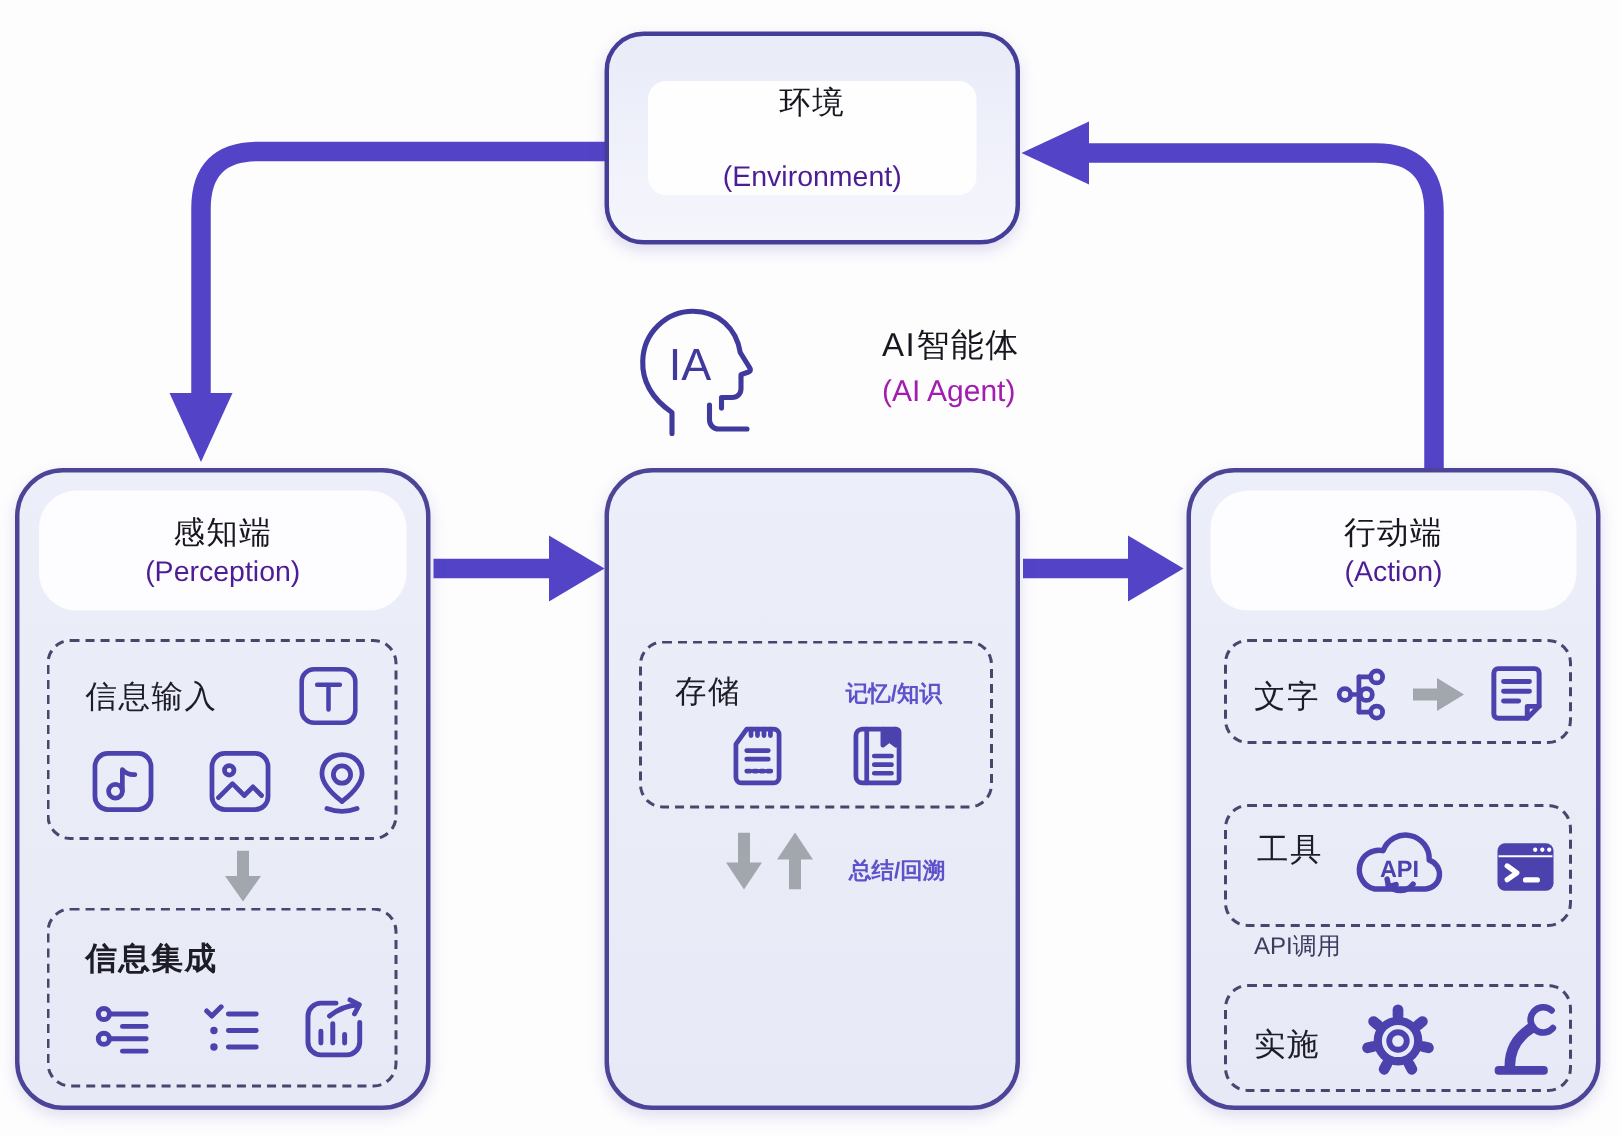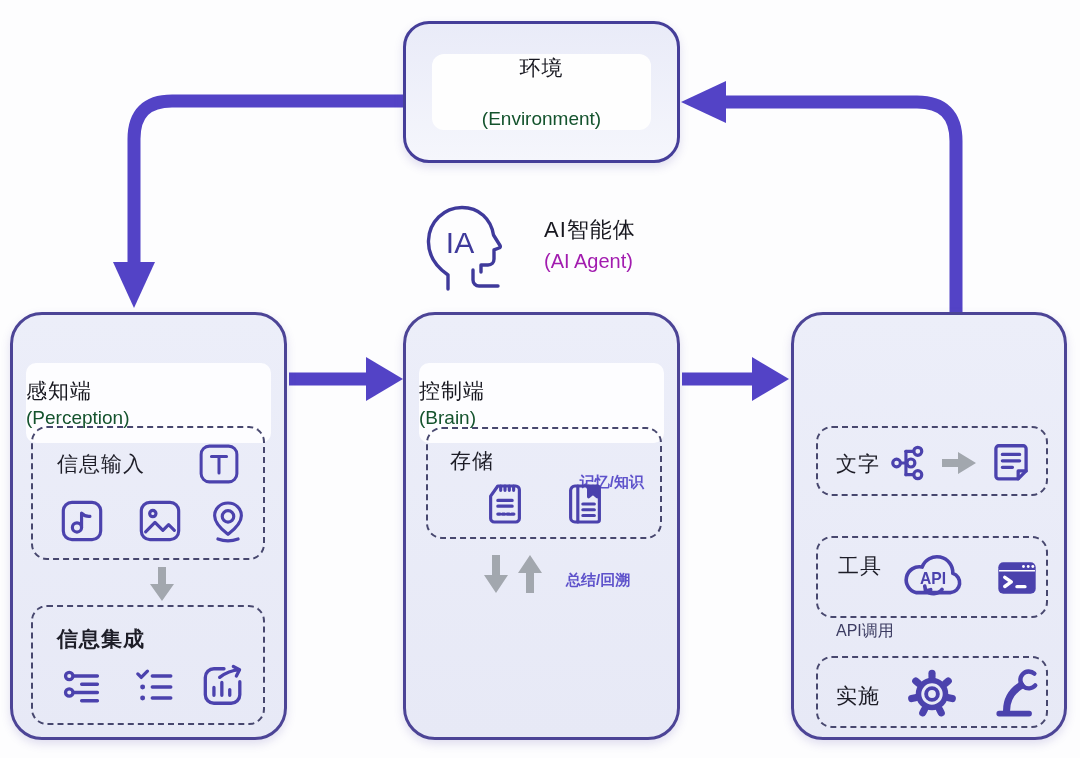--- a/index.html
+++ b/index.html
@@ -11,39 +11,39 @@
 
   
   .env-box{position:absolute;left:403px;top:21px;width:277px;height:142px;box-sizing:border-box;
     border:3px solid #453e99;border-radius:26px;
     background:linear-gradient(180deg,#e9ebf8 0%,#f5f6fc 100%);
     box-shadow:0 4px 10px rgba(90,80,170,.18);z-index:2;}
   .env-inner{position:absolute;left:26px;right:26px;top:30px;bottom:30px;background:#fefefe;border-radius:12px;
     display:flex;flex-direction:column;align-items:center;justify-content:space-between;gap:3px;}
 
   .title-cn{font-size:21px;color:#17171f;letter-spacing:1px;}
-  .title-en{font-size:19px;color:#14532d;}
-
-  
-  .agent{position:absolute;left:420px;top:196px;z-index:2;display:flex;align-items:center;}
+  .title-en{font-size:19px;color:#4c1d95;}
+
+  
+  .agent{position:absolute;left:420px;top:196px;z-index:2;display:flex;align-items:center;gap:44px;}
   .agent-head{width:90px;height:96px;color:#3f3a9b;}
   .agent-text{margin-left:34px;display:flex;flex-direction:column;gap:5px;}
   .agent-title{font-size:22px;color:#17171f;letter-spacing:1px;}
   .agent-sub{font-size:20px;color:#a21caf;}
 
   
   .col{position:absolute;top:312px;height:428px;box-sizing:border-box;
     border:3px solid #4c4496;border-radius:32px;
     background:linear-gradient(180deg,#eceef9 0%,#e7e9f6 100%);
     box-shadow:0 4px 10px rgba(90,80,170,.18);z-index:2;}
   .col-perception{left:10px;width:277px;}
   .col-brain{left:403px;width:277px;}
   .col-action{left:791px;width:276px;}
-  .col-header{position:absolute;left:13px;right:13px;top:12px;height:80px;background:#fdfdff;border-radius:10px;
-    display:flex;flex-direction:column;align-items:flex-start;justify-content:center;gap:2px;margin-top:36px;}
+  .col-header{position:absolute;left:13px;right:13px;top:12px;height:80px;background:#fdfdff;border-radius:25px;
+    display:flex;flex-direction:column;align-items:center;justify-content:center;gap:2px;}
 
   .dashed{position:absolute;box-sizing:border-box;border:2.5px dashed #47476e;border-radius:16px;text-align:right;}
   .sec-label{font-size:21px;color:#1d1d27;letter-spacing:1px;}
   .sec-tag{font-size:15px;font-weight:bold;color:#5e52cb;}
   .ic{color:#4b42ad;display:block;}
   .gray{color:#a2a7ae;}
 
   svg{display:block;}
 </style>
 </head>
@@ -151,28 +151,24 @@
           <path d="M27 13v9a6 6 0 0 1-6 6H9a6 6 0 0 1-6-6v-12a6 6 0 0 1 6-6h7"></path>
           <path d="M9 22.5v-5.5M14.5 22.5v-9M20 22.5v-4"></path>
           <path d="M13 10c4.5-3.5 9-5 13.5-5.2"></path>
             <path d="M22.5 2.5l4.3 2.2-2.2 4.3"></path>
         </g>
       </svg>
     </div>
   </div>
 
   <div class="col col-brain">
-    <div class="col-header">
-      <div class="title-cn">控制端</div>
-      <div class="title-en">(Brain)</div>
-    </div>
 
     <div class="dashed" style="left:20px;top:112px;width:236px;height:112px;">
       <div class="sec-label" style="position:absolute;left:22px;top:18px;">存储</div>
-      <div class="sec-tag" style="position:absolute;right:16px;top:24px;margin-top:20px;">记忆/知识</div>
+      <div class="sec-tag" style="position:absolute;right:32px;top:24px;">记忆/知识</div>
       <svg class="ic" style="position:absolute;left:54px;top:52px;" width="46" height="46" viewBox="0 0 32 32">
         <g fill="none" stroke="currentColor" stroke-width="2.2" stroke-linecap="round" stroke-linejoin="round">
           <path d="M11 3.5h12.5A2.5 2.5 0 0 1 26 6v20a2.5 2.5 0 0 1-2.5 2.5h-15A2.5 2.5 0 0 1 6 26V10.5l5-7z"></path>
           <path d="M13 3.5v3M16 3.5v3M19 3.5v3M22 3.5v3"></path>
           <path d="M11 13.5h10M11 17.5h10"></path>
           <path d="M11 23h1.6M14.2 23h1.6M17.4 23h1.6M20.6 23h1.6"></path>
         </g>
       </svg>
       <svg class="ic" style="position:absolute;left:134px;top:52px;" width="46" height="46" viewBox="0 0 32 32">
         <g fill="none" stroke="currentColor" stroke-width="2.2" stroke-linecap="round" stroke-linejoin="round">
@@ -188,20 +184,24 @@
       <polygon fill="currentColor" points="8,0 16,0 16,20 24,20 12,38 0,20 8,20"></polygon>
     </svg>
     <svg class="gray" style="position:absolute;left:112px;top:240px;" width="24" height="38" viewBox="0 0 24 38">
       <polygon fill="currentColor" points="12,0 24,18 16,18 16,38 8,38 8,18 0,18"></polygon>
     </svg>
     <div class="sec-tag" style="position:absolute;left:160px;top:256px;">总结/回溯</div>
 
   </div>
 
   <div class="col col-action">
+    <div class="col-header">
+      <div class="title-cn">行动端</div>
+      <div class="title-en">(Action)</div>
+    </div>
 
     <div class="dashed" style="left:22px;top:111px;width:232px;height:70px;">
       <div class="sec-label" style="position:absolute;left:18px;top:22px;">文字</div>
       <svg class="ic" style="position:absolute;left:72px;top:13px;" width="44" height="44" viewBox="0 0 32 32">
         <g fill="none" stroke="currentColor" stroke-width="2.3" stroke-linecap="round" stroke-linejoin="round">
           <circle cx="4.8" cy="16" r="2.8"></circle>
           <path d="M7.6 16h4"></path>
           <path d="M11.6 7.5v17"></path>
           <path d="M11.6 7.5h5.5"></path>
             <circle cx="20.2" cy="7.5" r="2.9"></circle>

